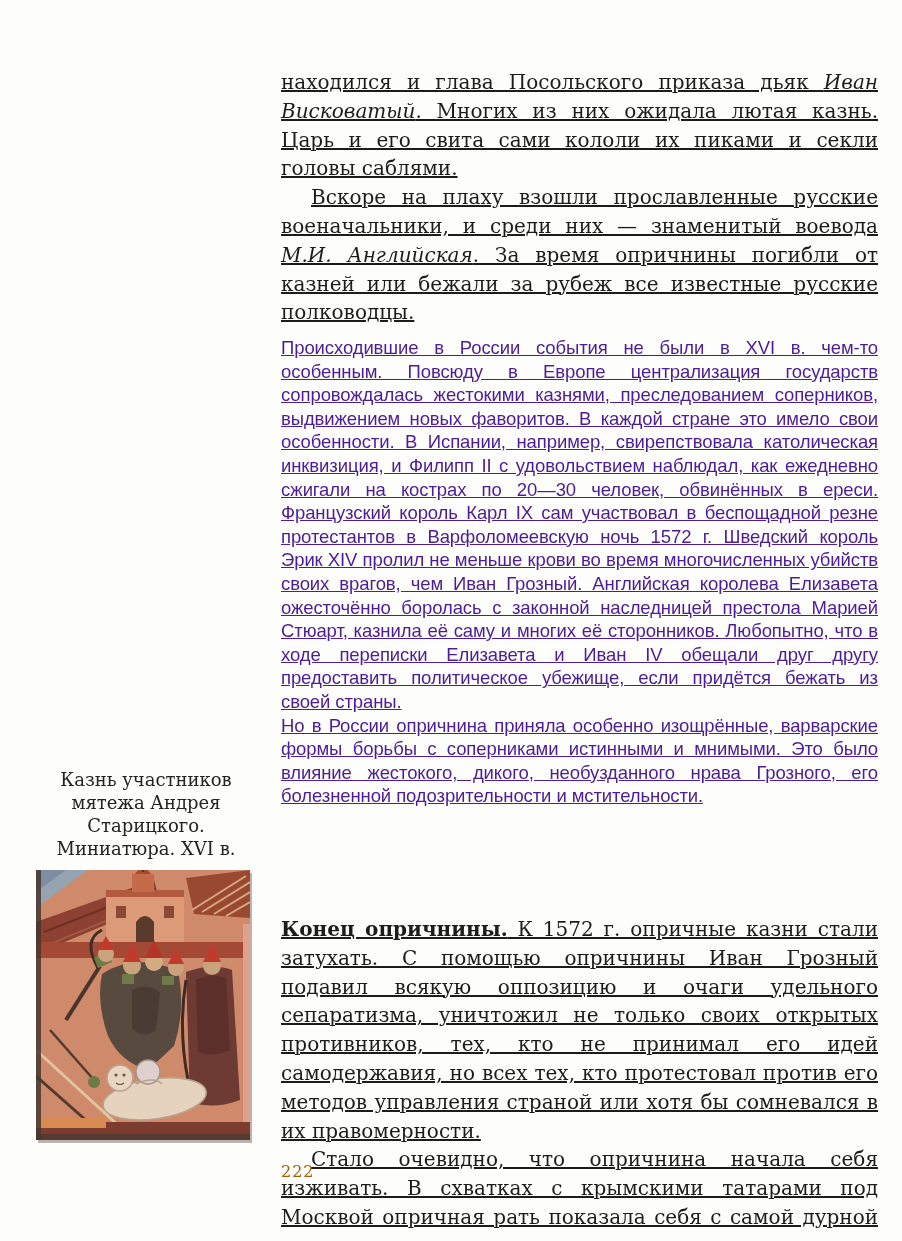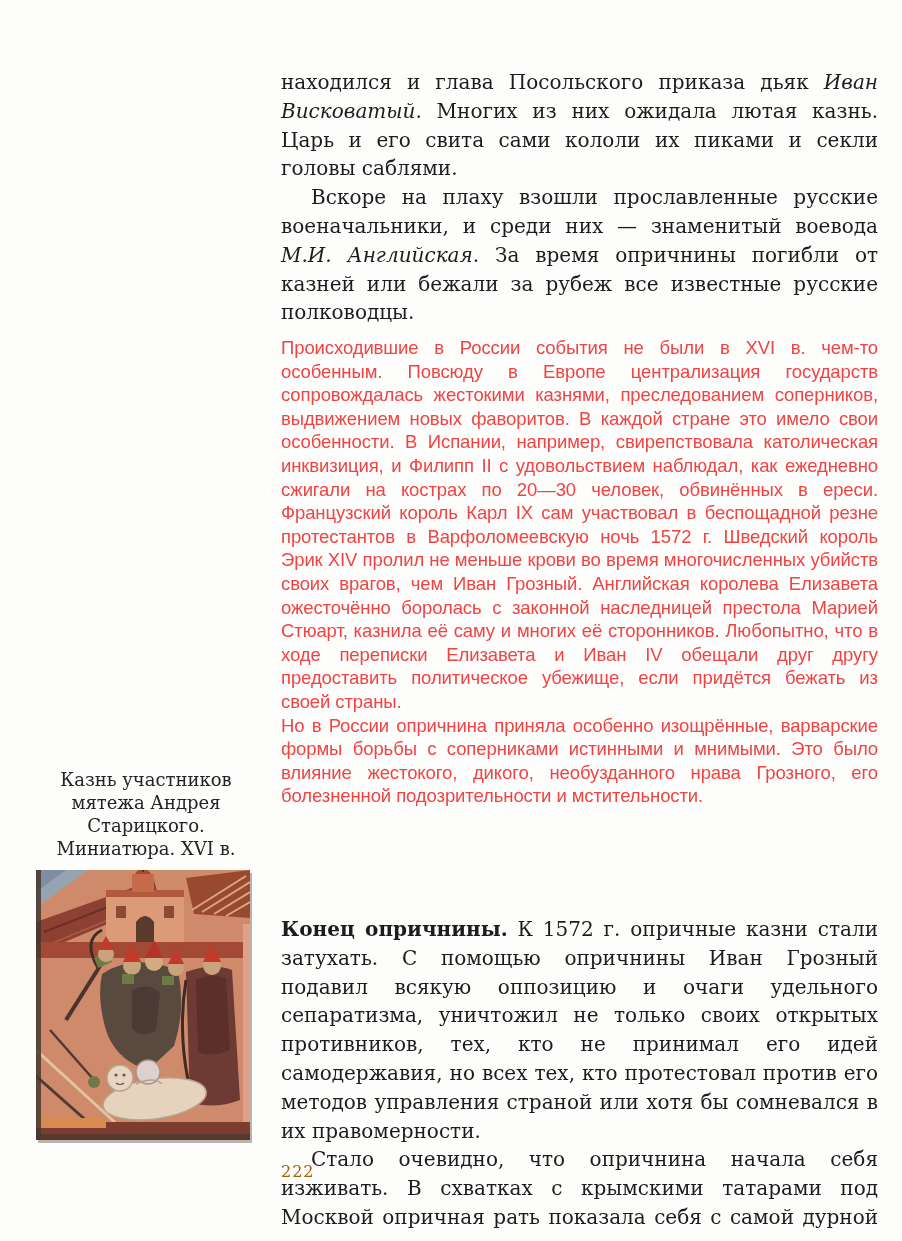--- a/index.html
+++ b/index.html
@@ -15,25 +15,25 @@
   p { margin:0; }
   .serif {
     font-family:"DejaVu Serif","Liberation Serif",serif;
     font-size:20px; line-height:28.8px;
     color:#1c1c1c;
     text-align:justify;
   }
   .sans {
     font-family:"Liberation Sans","DejaVu Sans",sans-serif;
     font-size:18.5px; line-height:23.6px;
-    color:#ef4444;
+    color:#4c1d95;
     text-align:justify;
     letter-spacing:-0.1px;
   }
-  .main-col { position:absolute; left:281px; width:597px; }
+  .main-col { position:absolute; left:281px; width:597px;text-decoration:underline; }
   #serif-top    { top:68px;  }
   #sans-block   { top:336px; }
   #serif-bottom { top:915px; }
   .indent { text-indent:30px; }
   .seg-italic { font-style:italic; }
   .seg-bold   { font-weight:bold; }
 
   .caption {
     position:absolute; left:42px; top:768px; width:208px;
     font-family:"DejaVu Serif","Liberation Serif",serif;

